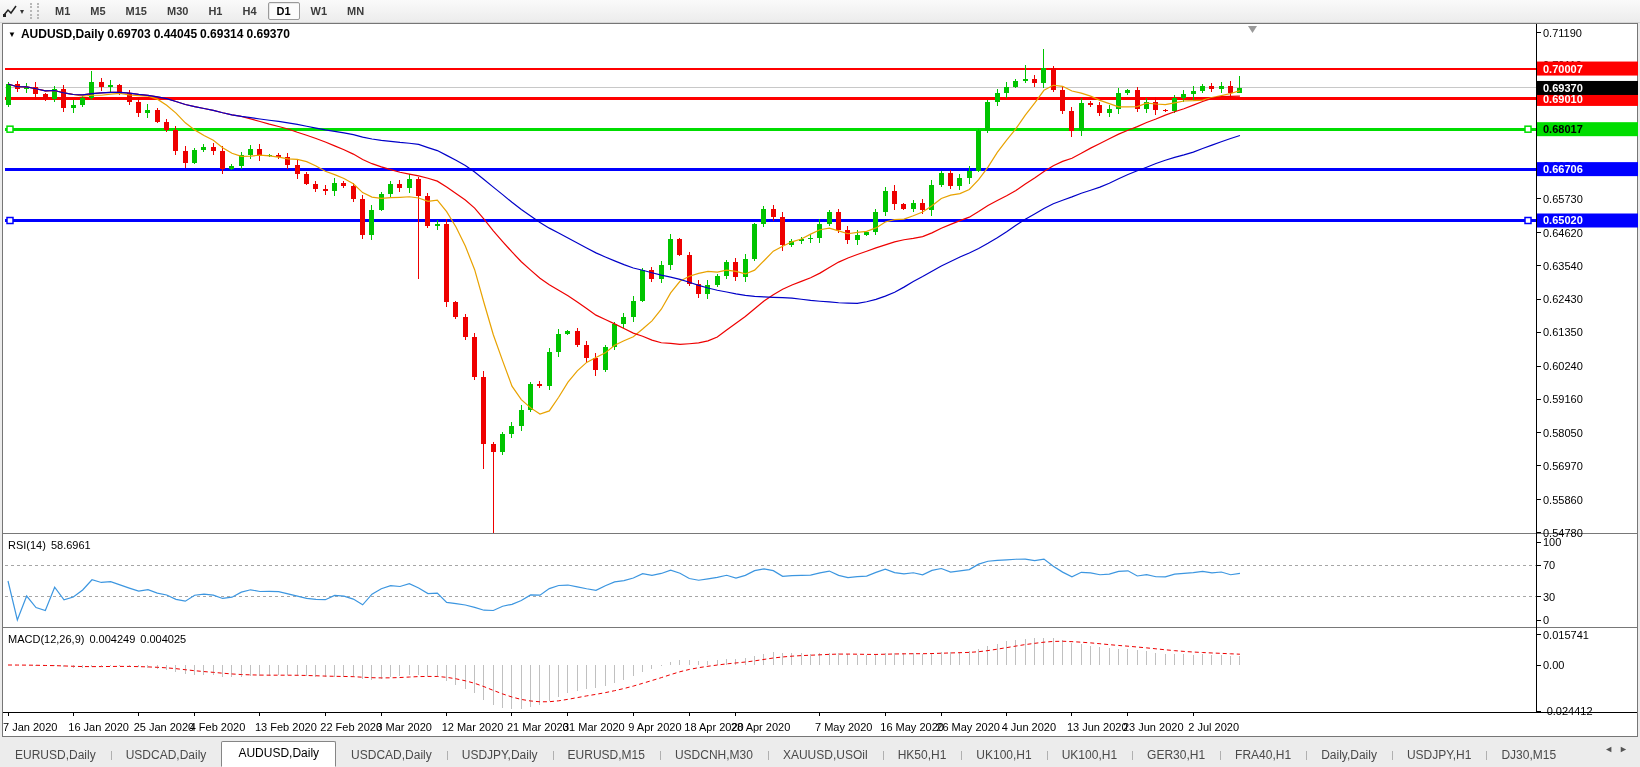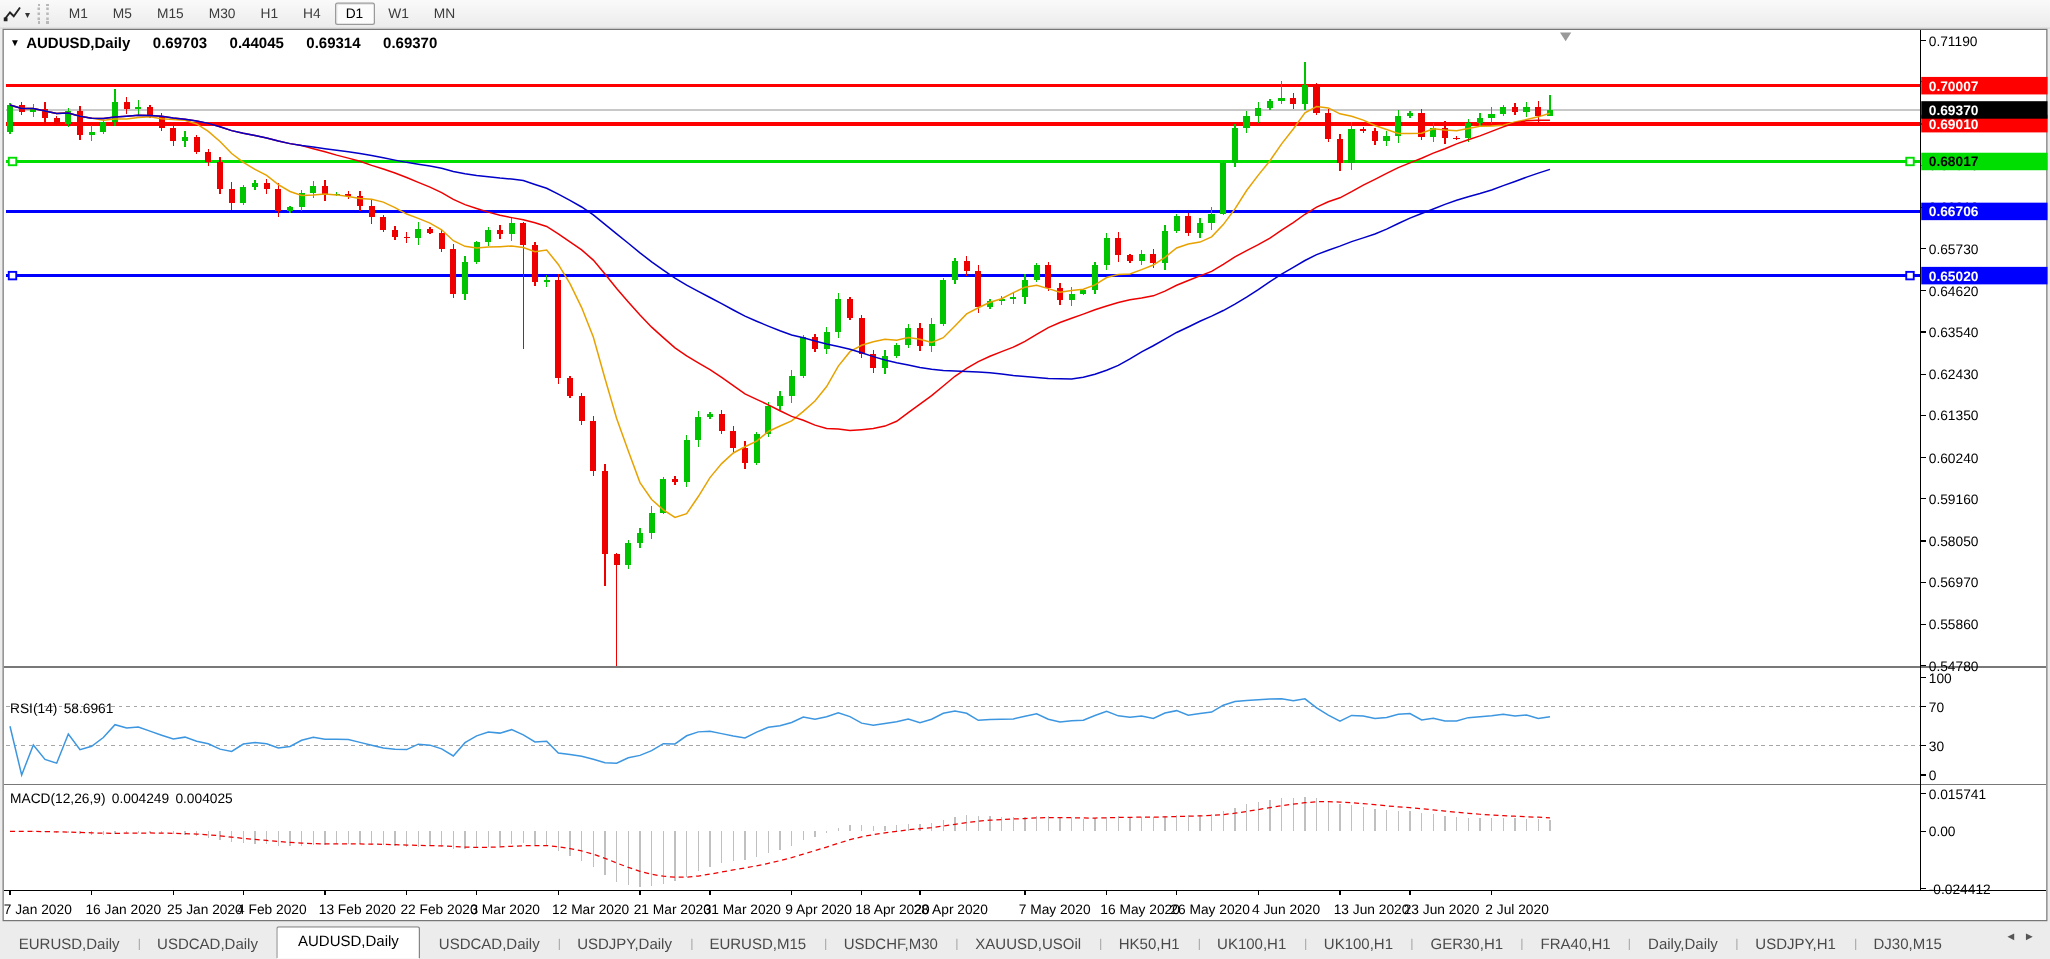--- a/index.html
+++ b/index.html
@@ -4,28 +4,28 @@
 <style>
   html,body{margin:0;padding:0;background:#ececec;width:1640px;height:767px;overflow:hidden;
     font-family:"Liberation Sans",sans-serif;-webkit-font-smoothing:none;}
   .abs{position:absolute;}
   
   #toolbar{position:absolute;left:0;top:0;width:1640px;height:22px;background:linear-gradient(#fafafa,#ececec);
     border-bottom:1px solid #d6d6d6;display:flex;align-items:center;}
   #tool-cluster{display:flex;align-items:center;padding:0 4px 0 2px;height:100%;}
   .caret{font-size:8px;color:#333;margin-left:2px;}
   #grip{width:5px;height:16px;margin:0 6px 0 2px;border-left:2px dotted #b8b8b8;border-right:2px dotted #b8b8b8;}
-  .tf-btn{font-size:11px;color:#3c3c3c;padding:2px 8px;margin:0 1px;border:1px solid transparent;border-radius:2px;cursor:default;}
+  .tf-btn{font-size:11px;color:#3c3c3c;padding:2px 8px;margin:0 1px;border:1px solid transparent;border-radius:2px;cursor:default;font-weight:bold;}
   .tf-btn.active{background:#fcfcfc;border:1px solid #9a9a9a;box-shadow:inset 1px 1px 0 #e8e8e8;color:#000;}
   
   #chart-window{position:absolute;left:2px;top:23px;width:1634px;height:712px;background:#fff;border:1px solid #767676;}
   #chart-svg{position:absolute;left:0;top:0;}
   #title{position:absolute;left:8px;top:27px;font-size:12px;font-weight:bold;color:#000;z-index:5;}
   #title .tri{font-size:8px;vertical-align:1px;margin-right:5px;}
-  #title span.v{margin-left:18px;}
+  #title span.v{margin-left:3px;}
   .panel-label{position:absolute;left:8px;font-size:11px;color:#000;z-index:5;}
   .panel-label span.v{margin-left:5px;}
   
   #tabbar{position:absolute;left:0;top:738px;width:1640px;height:29px;background:#ececec;display:flex;align-items:flex-end;}
   .tab{font-size:12px;color:#4a4a4a;padding:4px 15px 5px 15px;position:relative;white-space:nowrap;cursor:default;text-align:center;}
   .tab:not(.active):not(:first-child)::before{content:"";position:absolute;left:0;top:7px;bottom:7px;width:1px;background:#b0b0b0;}
   .tab.active{background:#fff;color:#000;border:1px solid #858585;border-bottom:1px solid #fff;
     border-radius:2px 2px 0 0;padding:4px 16px 6px 16px;margin-top:-2px;z-index:2;}
   .tab.active + .tab::before{display:none;}
   #tab-nav{position:absolute;right:6px;top:744px;font-size:9px;color:#555;z-index:3;letter-spacing:6px;}
@@ -589,35 +589,35 @@
       <text x="1122.96" y="731" fill="#000">23 Jun 2020</text>
       <line x1="1193.291" y1="713" x2="1193.291" y2="716" stroke="#000" shape-rendering="crispEdges"></line>
       <text x="1188.291" y="731" fill="#000">2 Jul 2020</text>
     </g>
   </svg>
 
 <div id="title">
   <span class="tri">▼</span><span>AUDUSD,Daily</span><span class="v">0.69703</span><span class="v">0.44045</span><span class="v">0.69314</span><span class="v">0.69370</span>
 </div>
 
-<div class="panel-label" style="top:539px;margin-top:22px;">
+<div class="panel-label" style="top:539px;">
   <span>RSI(14)</span><span class="v">58.6961</span>
 </div>
 <div class="panel-label" style="top:633px;text-align:center;">
   <span>MACD(12,26,9)</span><span class="v">0.004249</span><span class="v">0.004025</span>
 </div>
 
 <div id="tabbar">
     <div class="tab">EURUSD,Daily</div>
     <div class="tab">USDCAD,Daily</div>
     <div class="tab active">AUDUSD,Daily</div>
     <div class="tab">USDCAD,Daily</div>
     <div class="tab">USDJPY,Daily</div>
     <div class="tab">EURUSD,M15</div>
-    <div class="tab">USDCHF,M30</div>
+    <div class="tab">USDCNH,M30</div>
     <div class="tab">XAUUSD,USOil</div>
     <div class="tab">HK50,H1</div>
     <div class="tab">UK100,H1</div>
     <div class="tab">UK100,H1</div>
     <div class="tab">GER30,H1</div>
     <div class="tab">FRA40,H1</div>
     <div class="tab">Daily,Daily</div>
     <div class="tab">USDJPY,H1</div>
     <div class="tab">DJ30,M15</div>
   </div>

